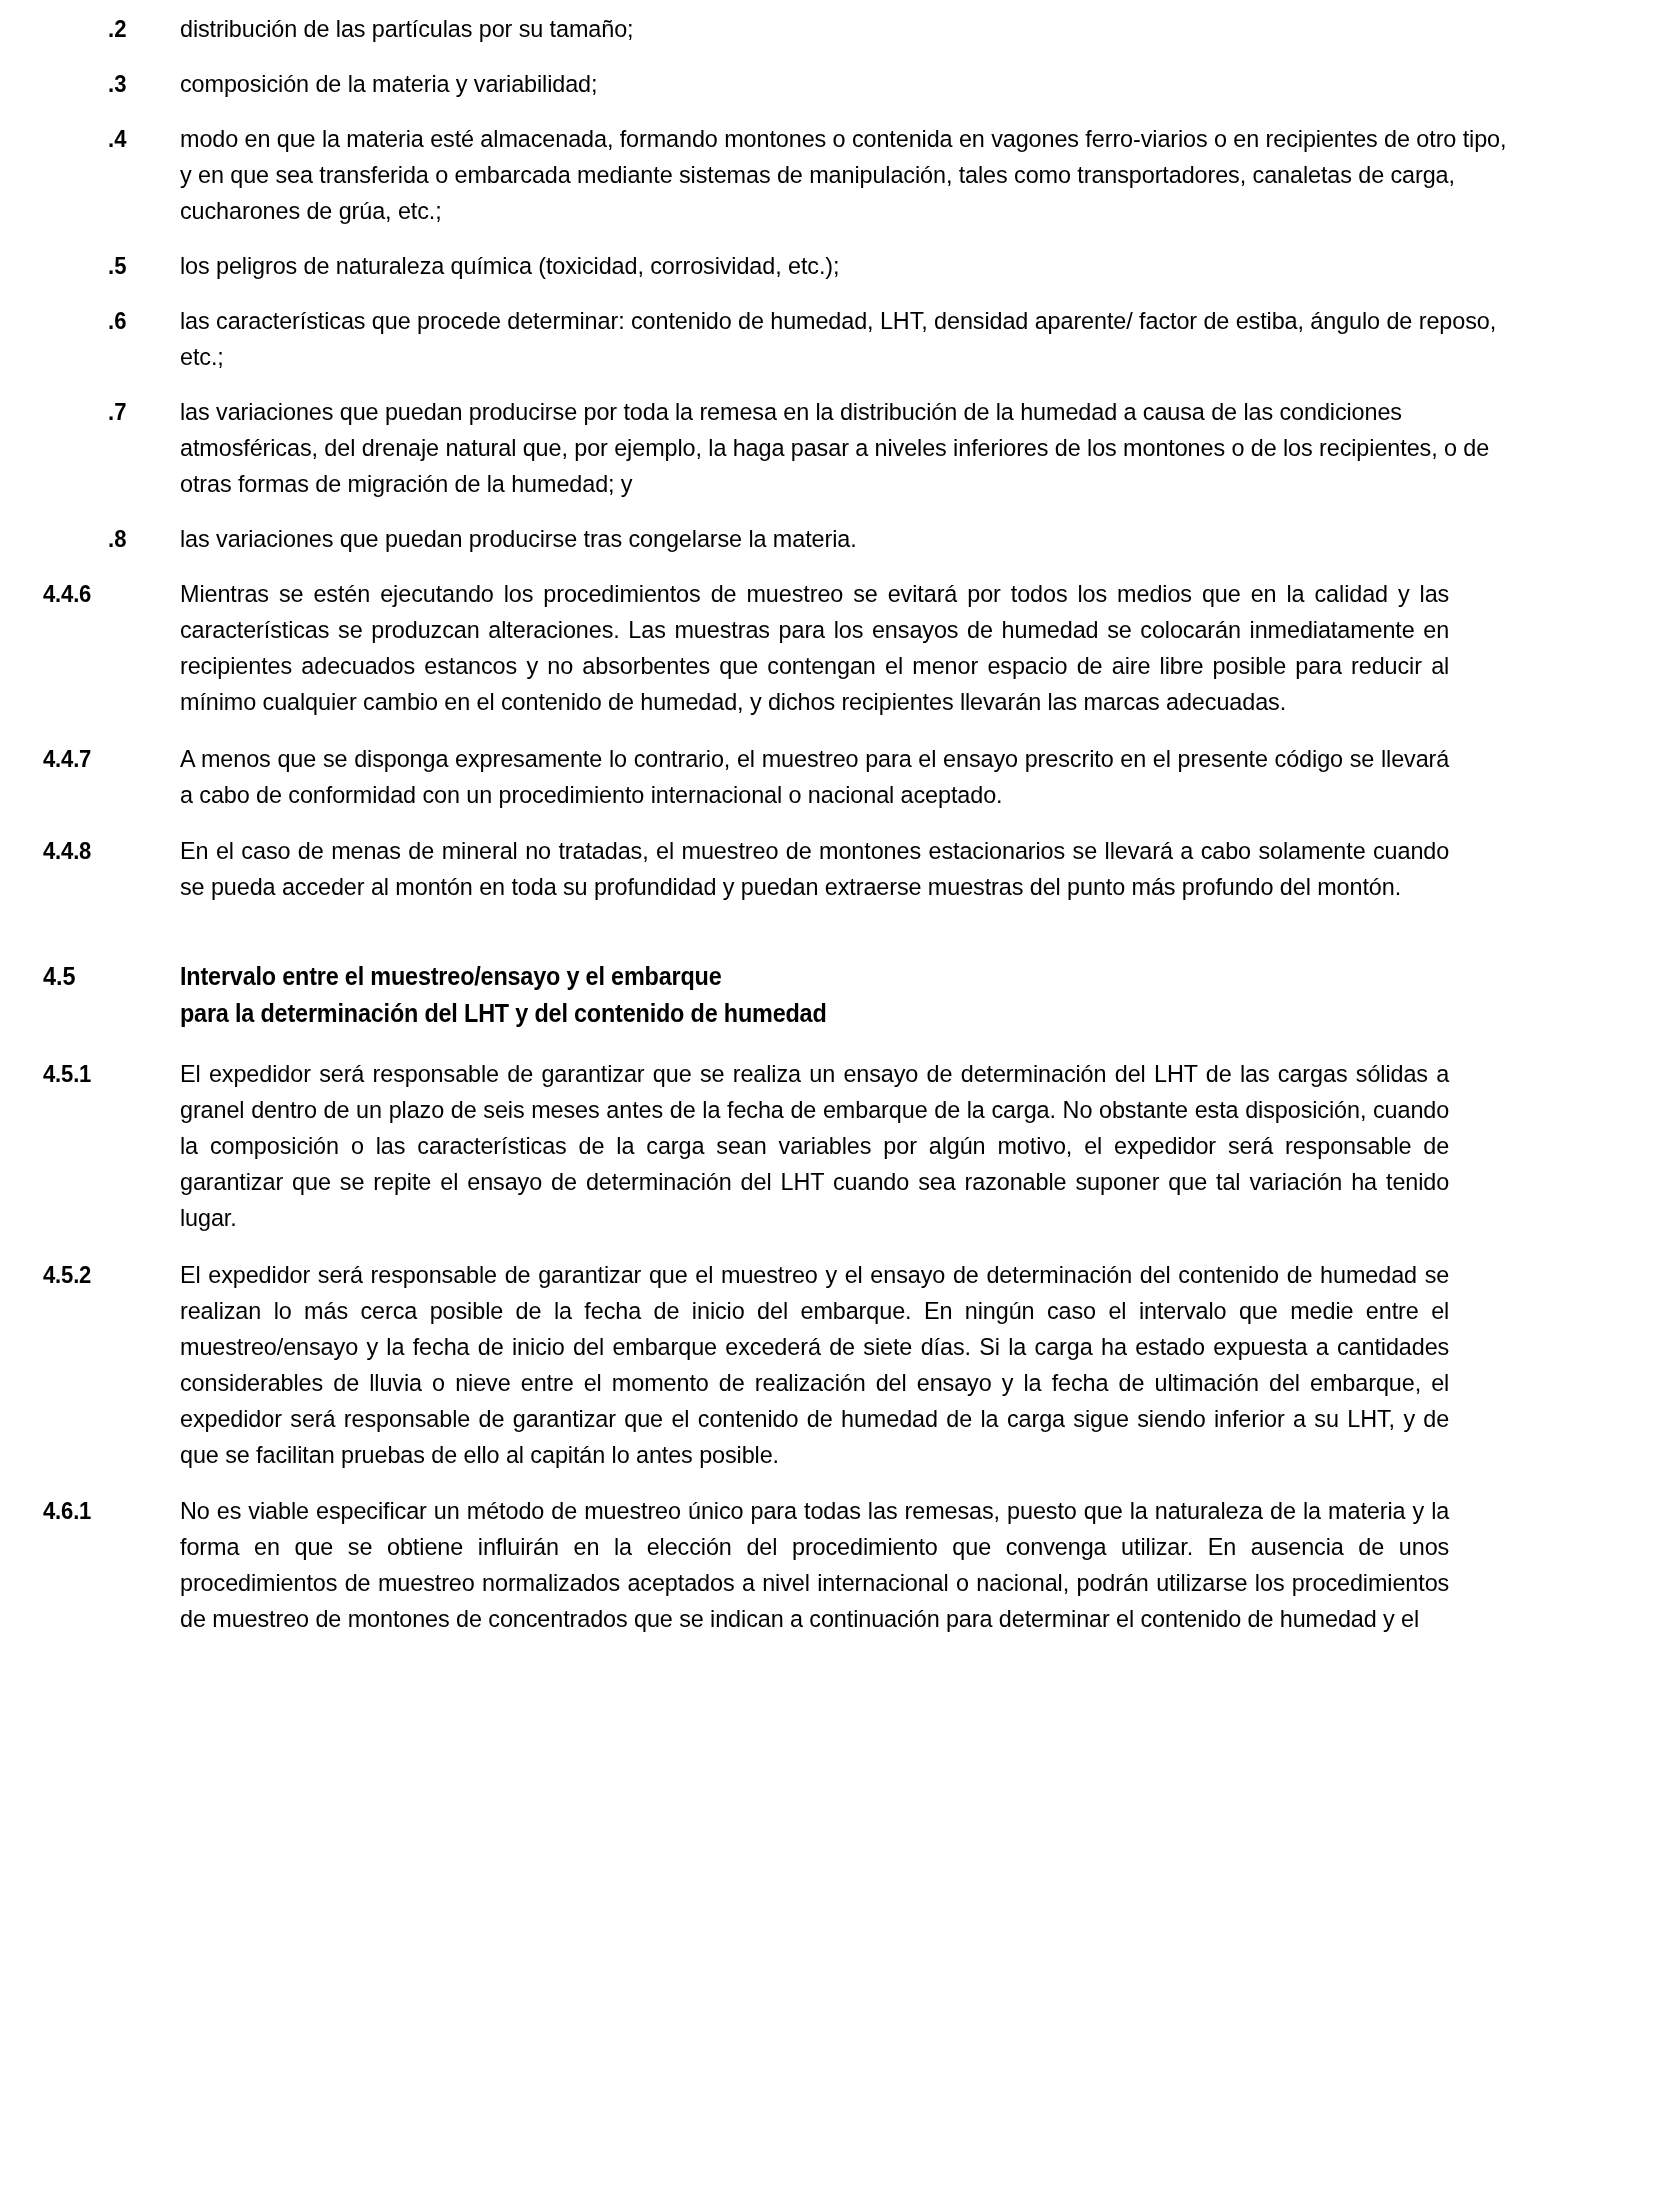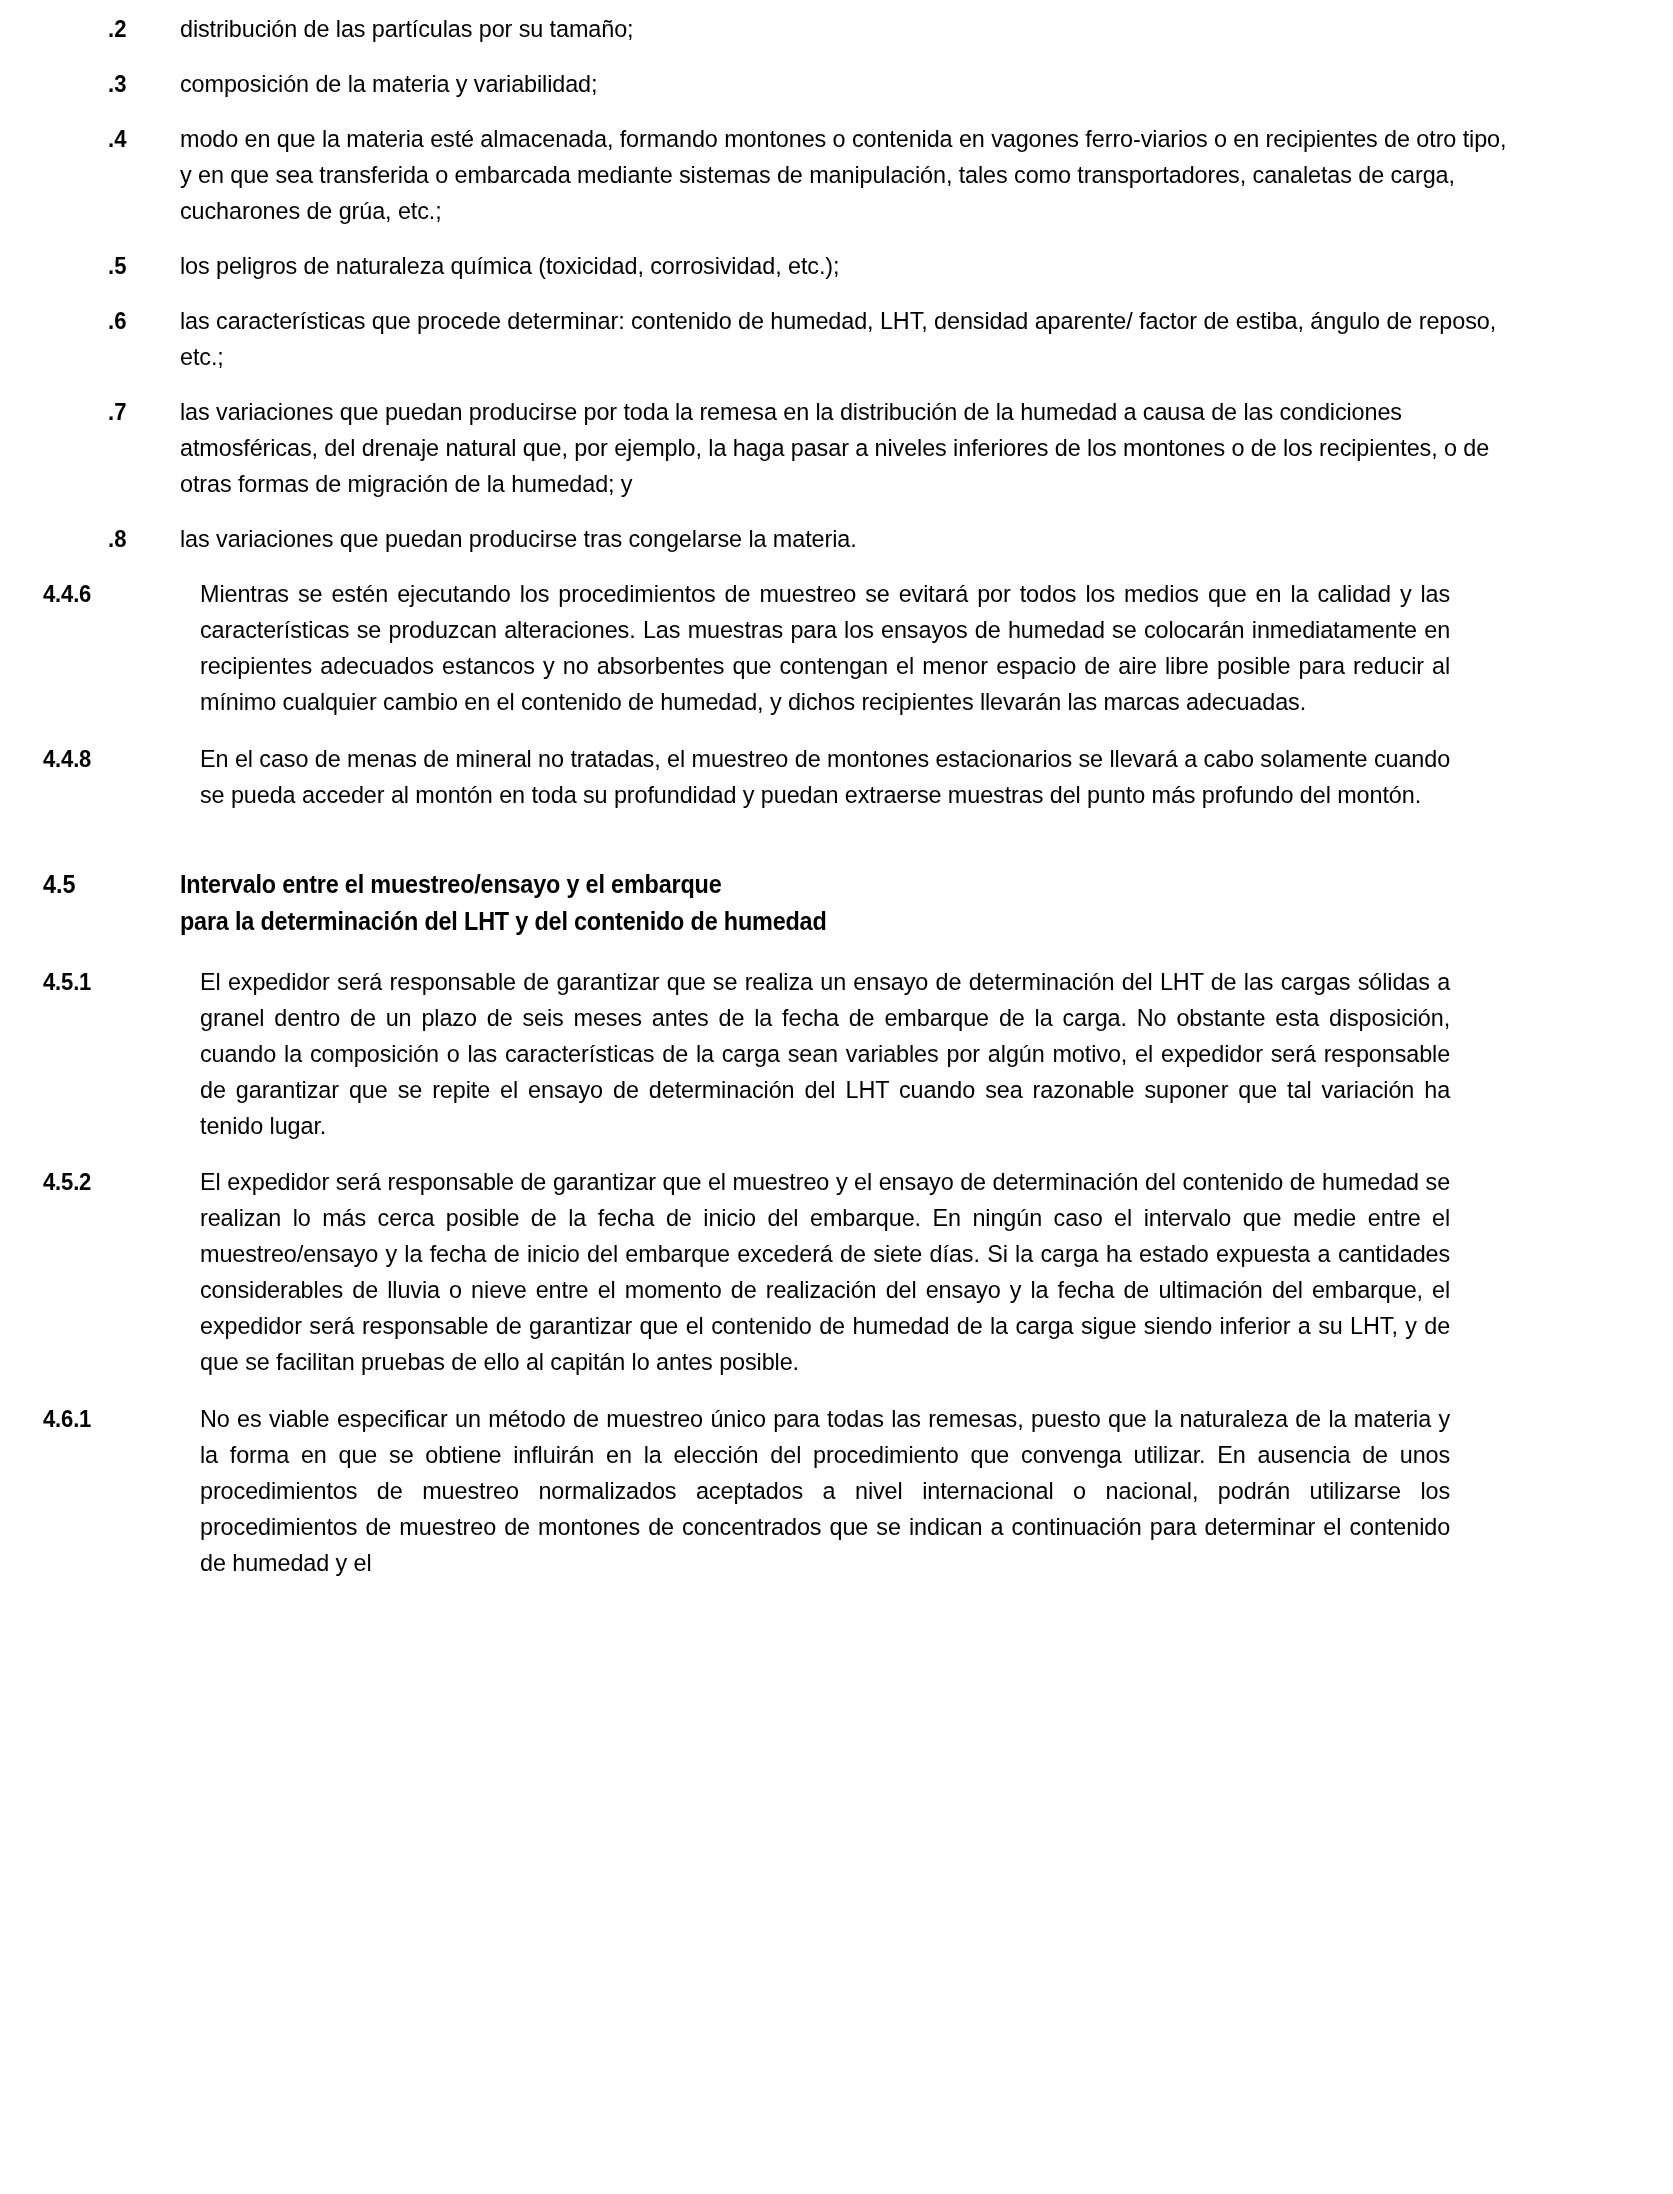--- a/index.html
+++ b/index.html
@@ -35,21 +35,20 @@
   
   .row {
     display: flex;
     align-items: flex-start;
     width: 100%;
   }
 
   
   .clause {
     margin-bottom: 20.6px;
-    gap: 20px;
   }
   .clause .num {
     flex: 0 0 137px;
     font-weight: bold;
     font-size: 24px;
     line-height: 36px;
     letter-spacing: -0.2px;
     transform: scaleX(0.92);
     transform-origin: left center;
     white-space: nowrap;
@@ -158,20 +157,24 @@
     <div class="row sublist">
       <div class="num">.8</div>
       <div class="body">las variaciones que puedan producirse tras congelarse la materia.</div>
     </div>
 
     <div class="row clause">
       <div class="num">4.4.6</div>
       <div class="body">Mientras se estén ejecutando los procedimientos de muestreo se evitará por todos los medios que en la calidad y las características se produzcan alteraciones. Las muestras para los ensayos de humedad se colocarán inmediatamente en recipientes adecuados estancos y no absorbentes que contengan el menor espacio de aire libre posible para reducir al mínimo cualquier cambio en el contenido de humedad, y dichos recipientes llevarán las marcas adecuadas.</div>
     </div>
 
+    <div class="row clause">
+      <div class="num">4.4.7</div>
+      <div class="body">A menos que se disponga expresamente lo contrario, el muestreo para el ensayo prescrito en el presente código se llevará a cabo de conformidad con un procedimiento internacional o nacional aceptado.</div>
+    </div>
 
     <div class="row clause">
       <div class="num">4.4.8</div>
       <div class="body">En el caso de menas de mineral no tratadas, el muestreo de montones estacionarios se llevará a cabo solamente cuando se pueda acceder al montón en toda su profundidad y puedan extraerse muestras del punto más profundo del montón.</div>
     </div>
 
     <div class="row heading">
       <div class="num">4.5</div>
       <div class="body">
         <span class="hline">Intervalo entre el muestreo/ensayo y el embarque</span>

